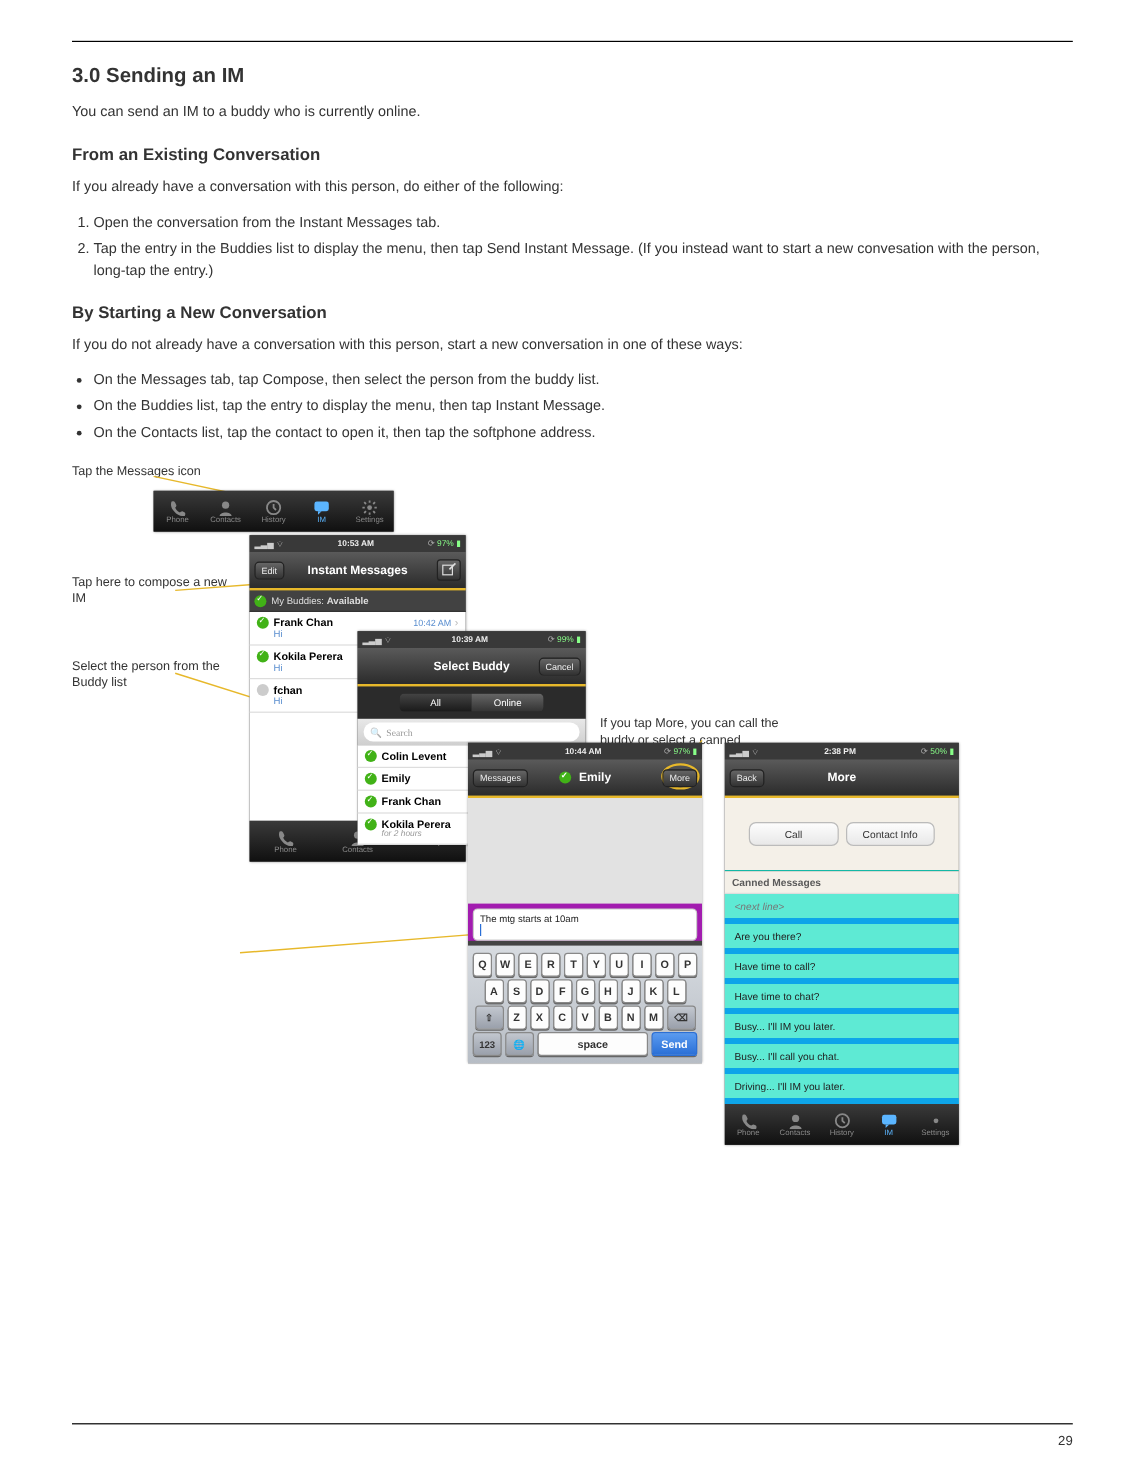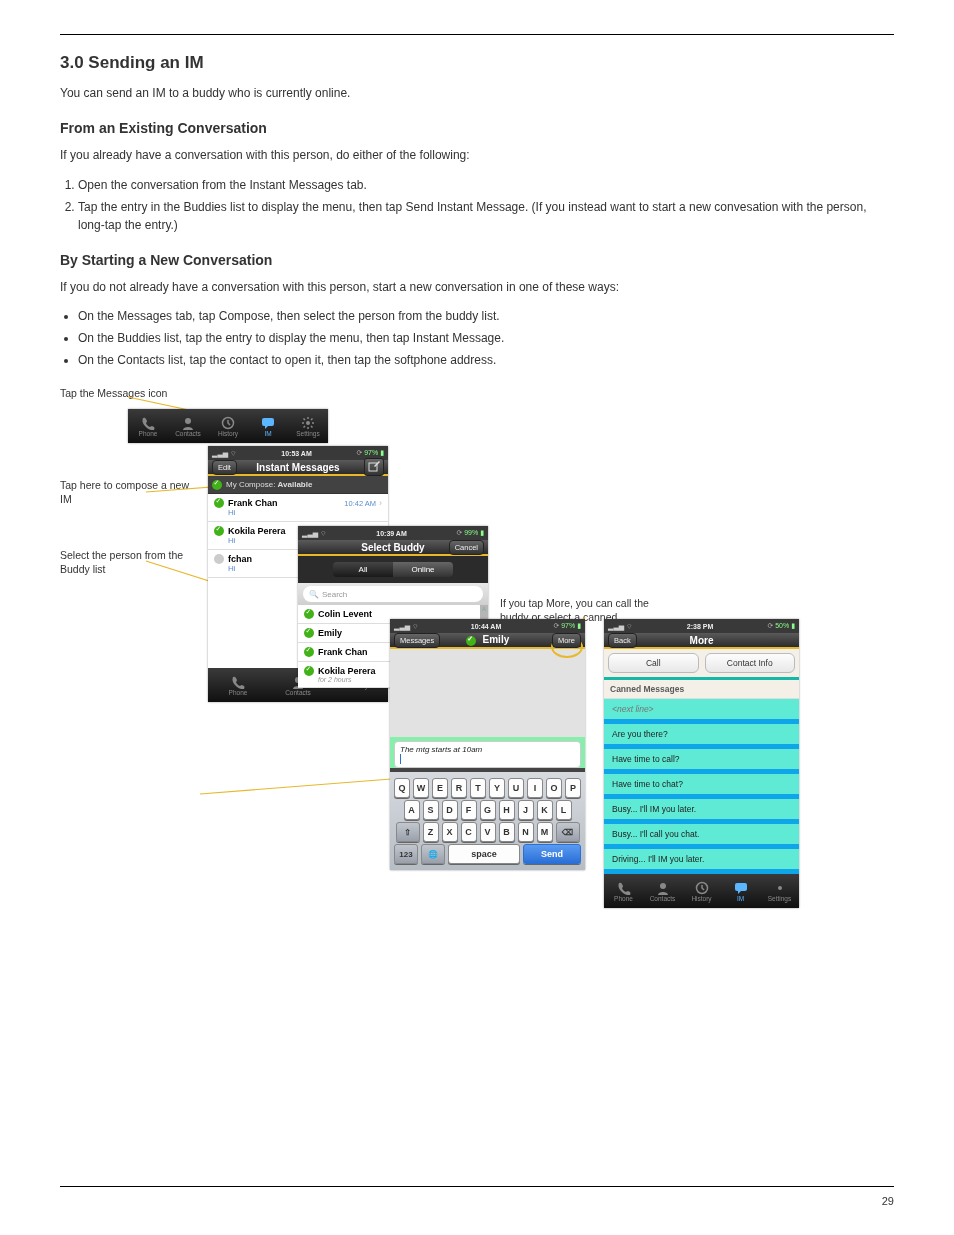--- a/index.html
+++ b/index.html
@@ -15,60 +15,60 @@
   .ol { margin: 6px 0 6px 18px; font-size: 12px; line-height: 1.5; }
   .ol li { margin: 4px 0; }
   .callout-row { position: relative; height: 540px; margin-top: 10px; }
   .callout-label { position: absolute; font-size: 10.5px; color: #333; line-height: 1.3; }
 
   
   .phone { position: absolute; background: #444; box-shadow: 0 0 2px rgba(0,0,0,0.4); font-size: 9px; color:#fff; }
   .statusbar { background:#393939; height:14px; display:flex; align-items:center; justify-content:space-between; padding:0 4px; font-size:7px; color:#ccc; }
   .statusbar .mid { flex:1; text-align:center; font-weight:bold; color:#eee; }
   .statusbar .batt { color:#8f8; }
-  .navbar { background: linear-gradient(#5a5a5a,#2b2b2b); height:16px; display:flex; align-items:center; justify-content:space-between; padding:0 4px; position:relative; border-bottom: 2px solid #e7b82a; }
+  .navbar { background: linear-gradient(#5a5a5a,#2b2b2b); height:32px; display:flex; align-items:center; justify-content:space-between; padding:0 4px; position:relative; border-bottom: 2px solid #e7b82a; }
   .navbar .title { position:absolute; left:0; right:0; text-align:center; font-weight:bold; font-size:10px; pointer-events:none; }
   .navbtn { background: linear-gradient(#666,#333); border:1px solid #222; border-radius:4px; padding:2px 5px; font-size:7.5px; color:#eee; position:relative; z-index:2; }
   .sq-btn { width:20px; height:18px; background: linear-gradient(#666,#333); border:1px solid #222; border-radius:3px; display:flex; align-items:center; justify-content:center; position:relative; z-index:2; }
   .status-row { background:#424242; height:18px; display:flex; align-items:center; padding:0 4px; font-size:8px; color:#ddd; border-bottom:1px solid #333;}
   .green-dot { width:10px; height:10px; background:#41b217; border-radius:50%; display:inline-block; margin-right:4px; position:relative; }
   .green-dot::after { content:"✓"; color:#fff; font-size:7px; position:absolute; left:1.5px; top:-1px; }
   .gray-dot { width:10px; height:10px; background:#ccc; border-radius:50%; display:inline-block; margin-right:4px; }
   .list { background:#fff; color:#222; }
   .row { padding:4px 6px; border-bottom:1px solid #ddd; display:flex; align-items:flex-start; }
   .row .col { flex:1; }
   .row .name { font-size:9px; font-weight:bold; color:#000; }
   .row .msg { font-size:8px; color:#5a8ecf; }
   .row .time { font-size:7.5px; color:#5a8ecf; white-space:nowrap; }
   .chev { color:#bbb; margin-left:3px; font-size:9px; }
   .tabbar { background: linear-gradient(#3a3a3a,#101010); height:34px; display:flex; }
   .tab { flex:1; display:flex; flex-direction:column; align-items:center; justify-content:center; font-size:6.5px; color:#888; }
   .tab.active { color:#5bb5ff; }
   .seg { display:flex; margin:4px auto; background:#2a2a2a; border-radius:4px; overflow:hidden; width:120px; }
   .seg div { flex:1; text-align:center; font-size:8px; padding:3px 0; background: linear-gradient(#666,#333); }
   .seg div.on { background: linear-gradient(#444,#1a1a1a); }
-  .searchbar { background: linear-gradient(#e8e8e8,#cfcfcf); padding:3px 5px; display:flex; align-items:center; }
+  .searchbar { background: linear-gradient(#e8e8e8,#cfcfcf); padding:3px 5px; display:flex; align-items:center;font-family:Liberation Serif, serif; }
   .searchfield { flex:1; background:#fff; border-radius:10px; height:16px; display:flex; align-items:center; padding:0 6px; color:#999; font-size:8px; }
   .searchfield::before { content:"🔍"; font-size:8px; margin-right:3px; opacity:.5; }
   .sidebar-index { width:8px; background: rgba(230,230,230,0.7); color:#7aa; font-size:6px; text-align:center; line-height:8px; }
-  .compose-area { background:#86efac; color:#222;font-style:italic; }
+  .compose-area { background:#a21caf; color:#222; }
   .msg-input { background:#fff; border:1px solid #ccc; border-radius:4px; margin:4px; padding:3px 5px; font-size:8px; color:#222; }
   .cursor { display:inline-block; width:1px; height:10px; background:#2a6fd6; vertical-align:middle; }
   .keyboard { background: linear-gradient(#d7dbe0,#b7bdc5); padding:4px; }
   .krow { display:flex; justify-content:center; gap:3px; margin:2px 0; }
   .key { background:#fdfdfd; border:1px solid #888; border-radius:3px; width:16px; height:20px; display:flex; align-items:center; justify-content:center; font-size:9px; font-weight:bold; color:#333; box-shadow:0 1px 0 #666; }
   .key.wide { width:24px; font-size:8px; }
   .key.spc { flex:1; }
-  .key.blue { background:linear-gradient(#5a9bf0,#2a6fd6); color:#fff; border-color:#2a6fd6; width:58px; }
+  .key.blue { background:linear-gradient(#5a9bf0,#2a6fd6); color:#fff; border-color:#2a6fd6; width:38px; }
   .key.gray { background:linear-gradient(#c2c7cf,#9aa0ab); }
   .more-circle { position:absolute; width:32px; height:22px; border:2px solid #e7b82a; border-radius:50%/50%; }
   .canned-header { background:#f4f0e8; color:#5a5a5a; font-size:8.5px; font-weight:bold; padding:4px 6px; border-bottom:1px solid #ddd; }
   .canned-row { background:#5eead4; color:#222; font-size:8.5px; padding:5px 8px; border-bottom:5px solid #0ea5e9; }
   .pill { background:linear-gradient(#fdfdfd,#e8e8e8); border:1px solid #bbb; border-radius:6px; padding:4px 10px; font-size:8.5px; color:#333; text-align:center; }
-  .pill-pair { display:flex; gap:6px; padding:4px; background:#f4f0e8; border-bottom:3px solid #14b8a6;}
+  .pill-pair { display:flex; gap:6px; padding:20px; background:#f4f0e8; border-bottom:1px solid #14b8a6;}
   .line-svg { position:absolute; pointer-events:none; }
   .thinline { stroke:#e7b82a; stroke-width:1.2; fill:none; }
   svg.icon { width:16px; height:14px; }
 </style>
 </head>
 <body>
 <div class="page">
 
 <div class="hr"></div>
 
@@ -164,21 +164,21 @@
       <div class="title">Instant Messages</div>
       <div class="sq-btn">
             <svg width="12" height="12">
               <rect x="1" y="2" width="8" height="8" fill="none" stroke="#ddd"></rect>
               <path d="M6 5 L11 0 L12 1 L7 6 Z" fill="#ddd"></path>
             </svg>
           </div>
     </div>
     <div class="status-row">
       <span class="green-dot"></span>
-      <span>My Compose:</span>&nbsp;
+      <span>My Buddies:</span>&nbsp;
       <b>Available</b>
     </div>
     <div class="list">
       <div class="row">
         <span class="green-dot"></span>
         <div class="col">
               <div class="name">Frank Chan</div>
               <div class="msg">Hi</div>
             </div>
         <div class="time"><span>10:42 AM</span><span class="chev">›</span></div>

